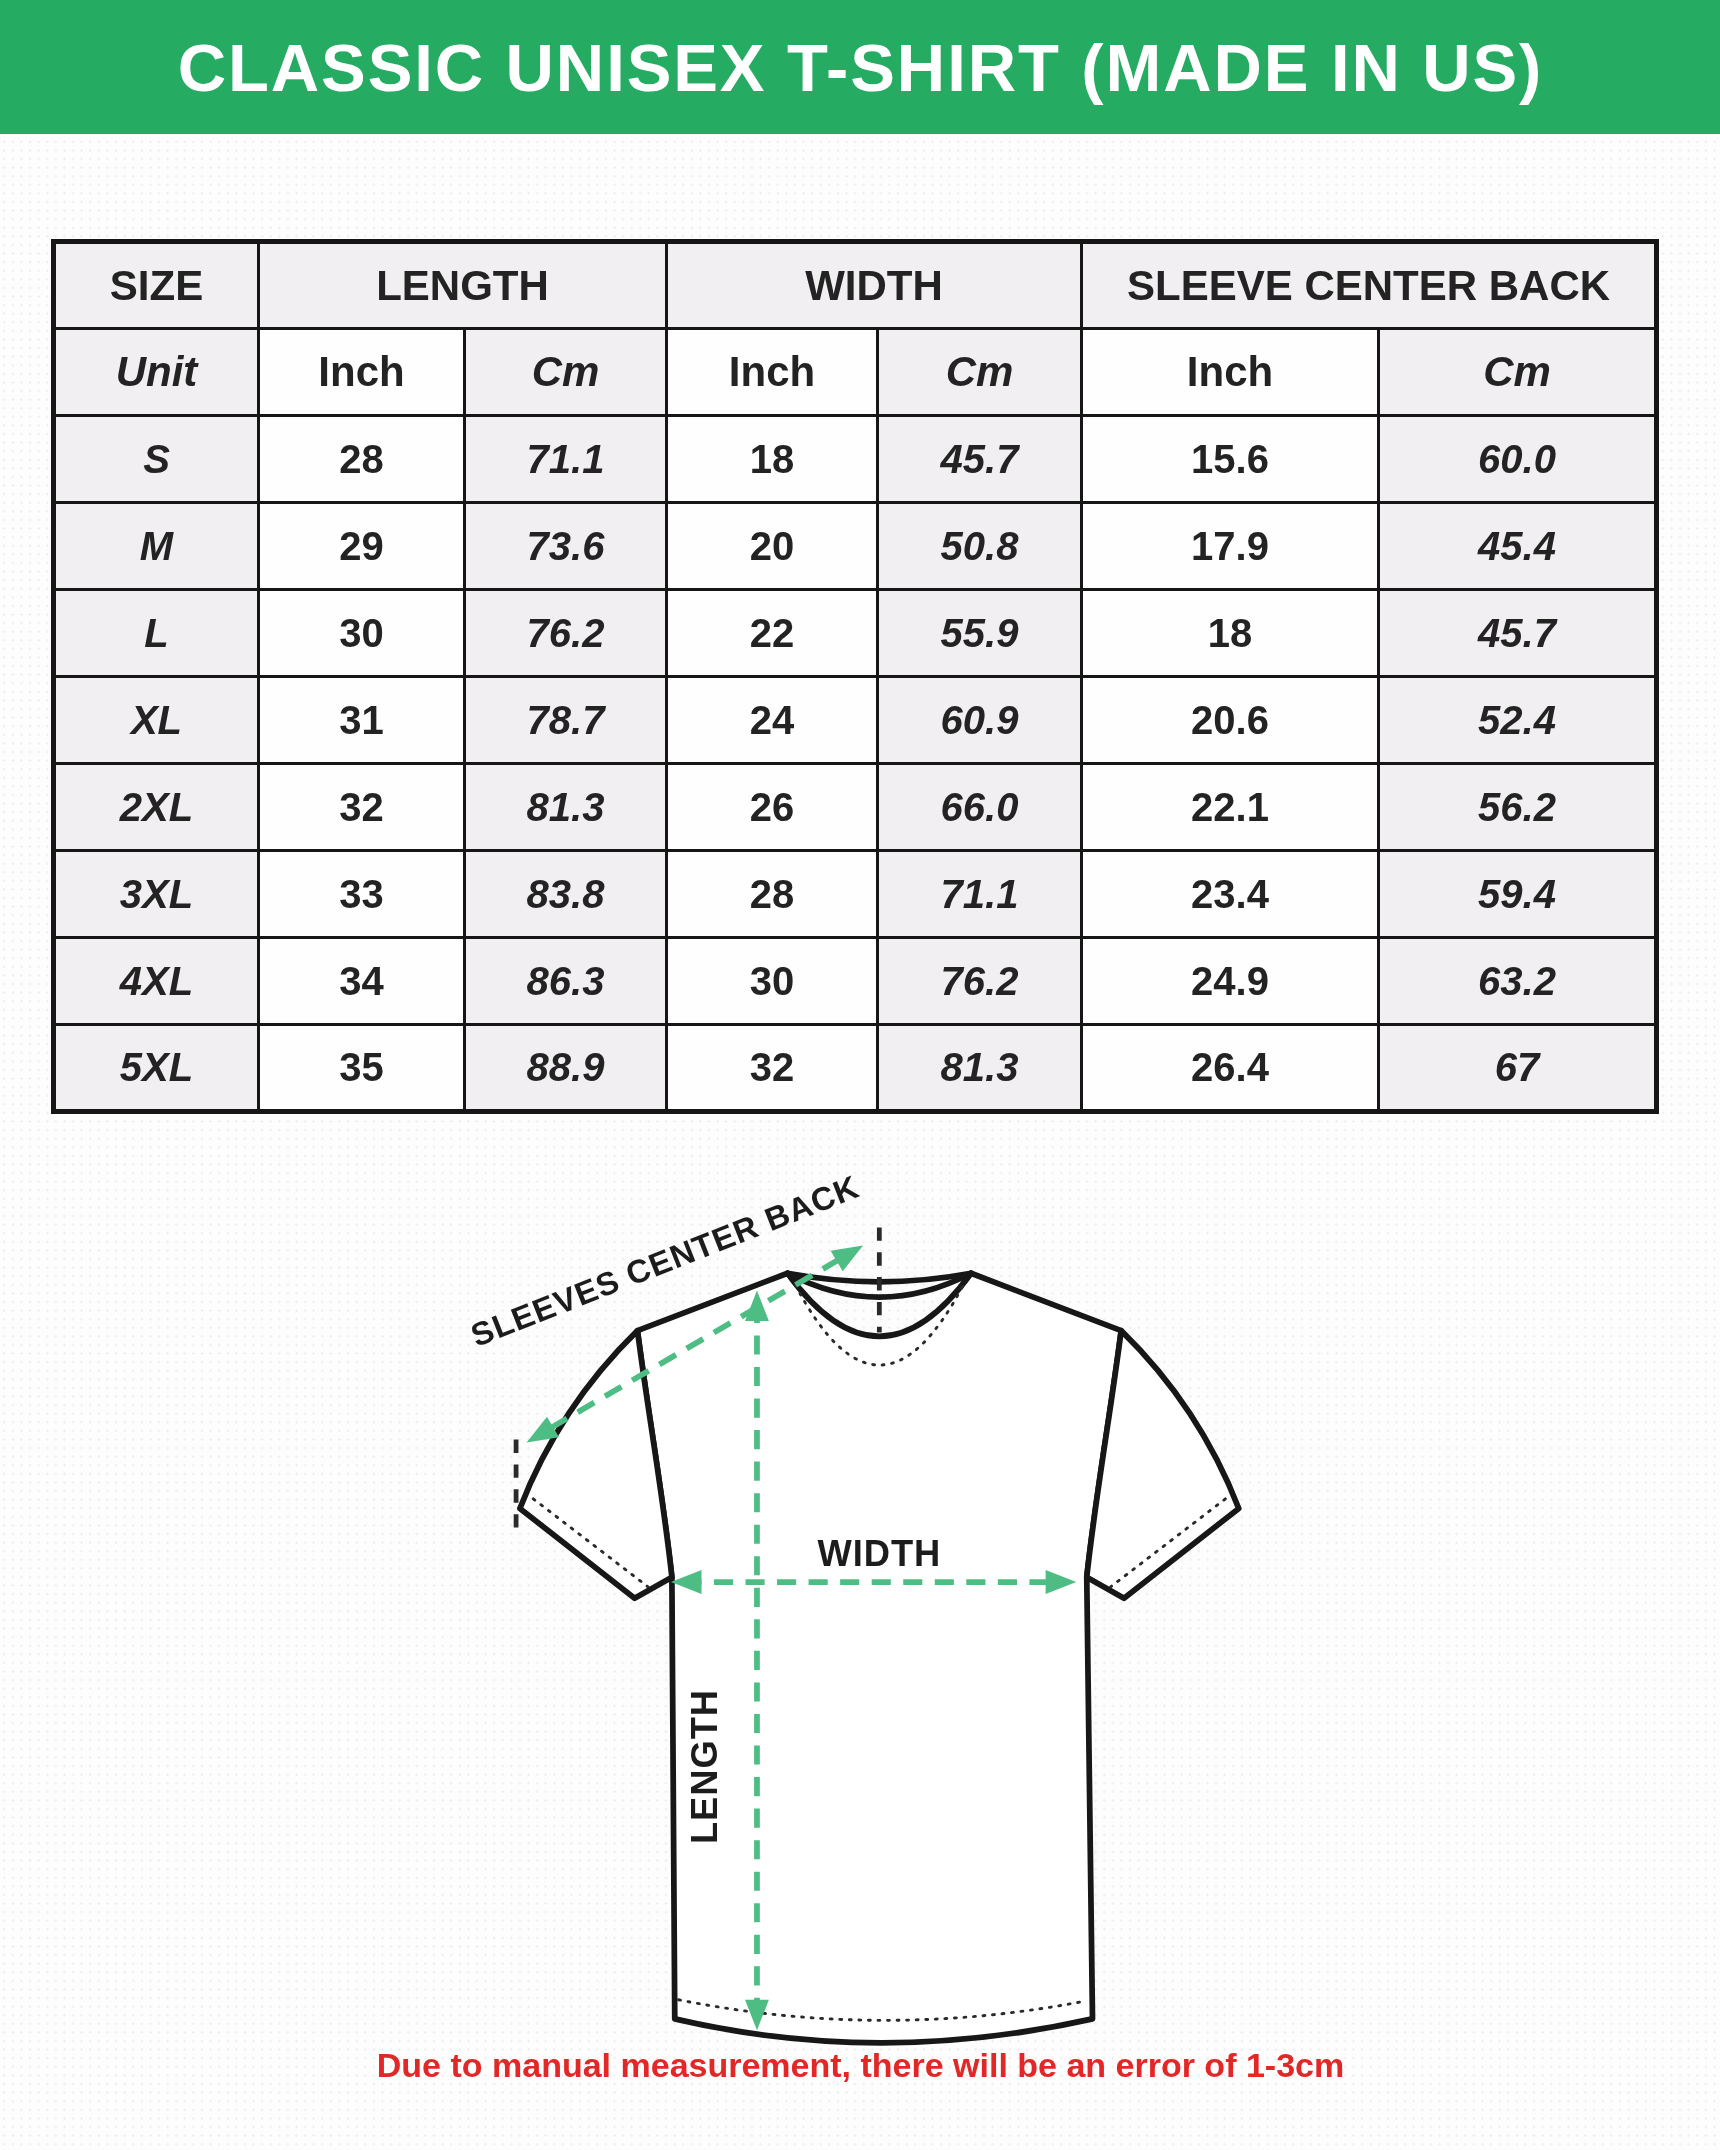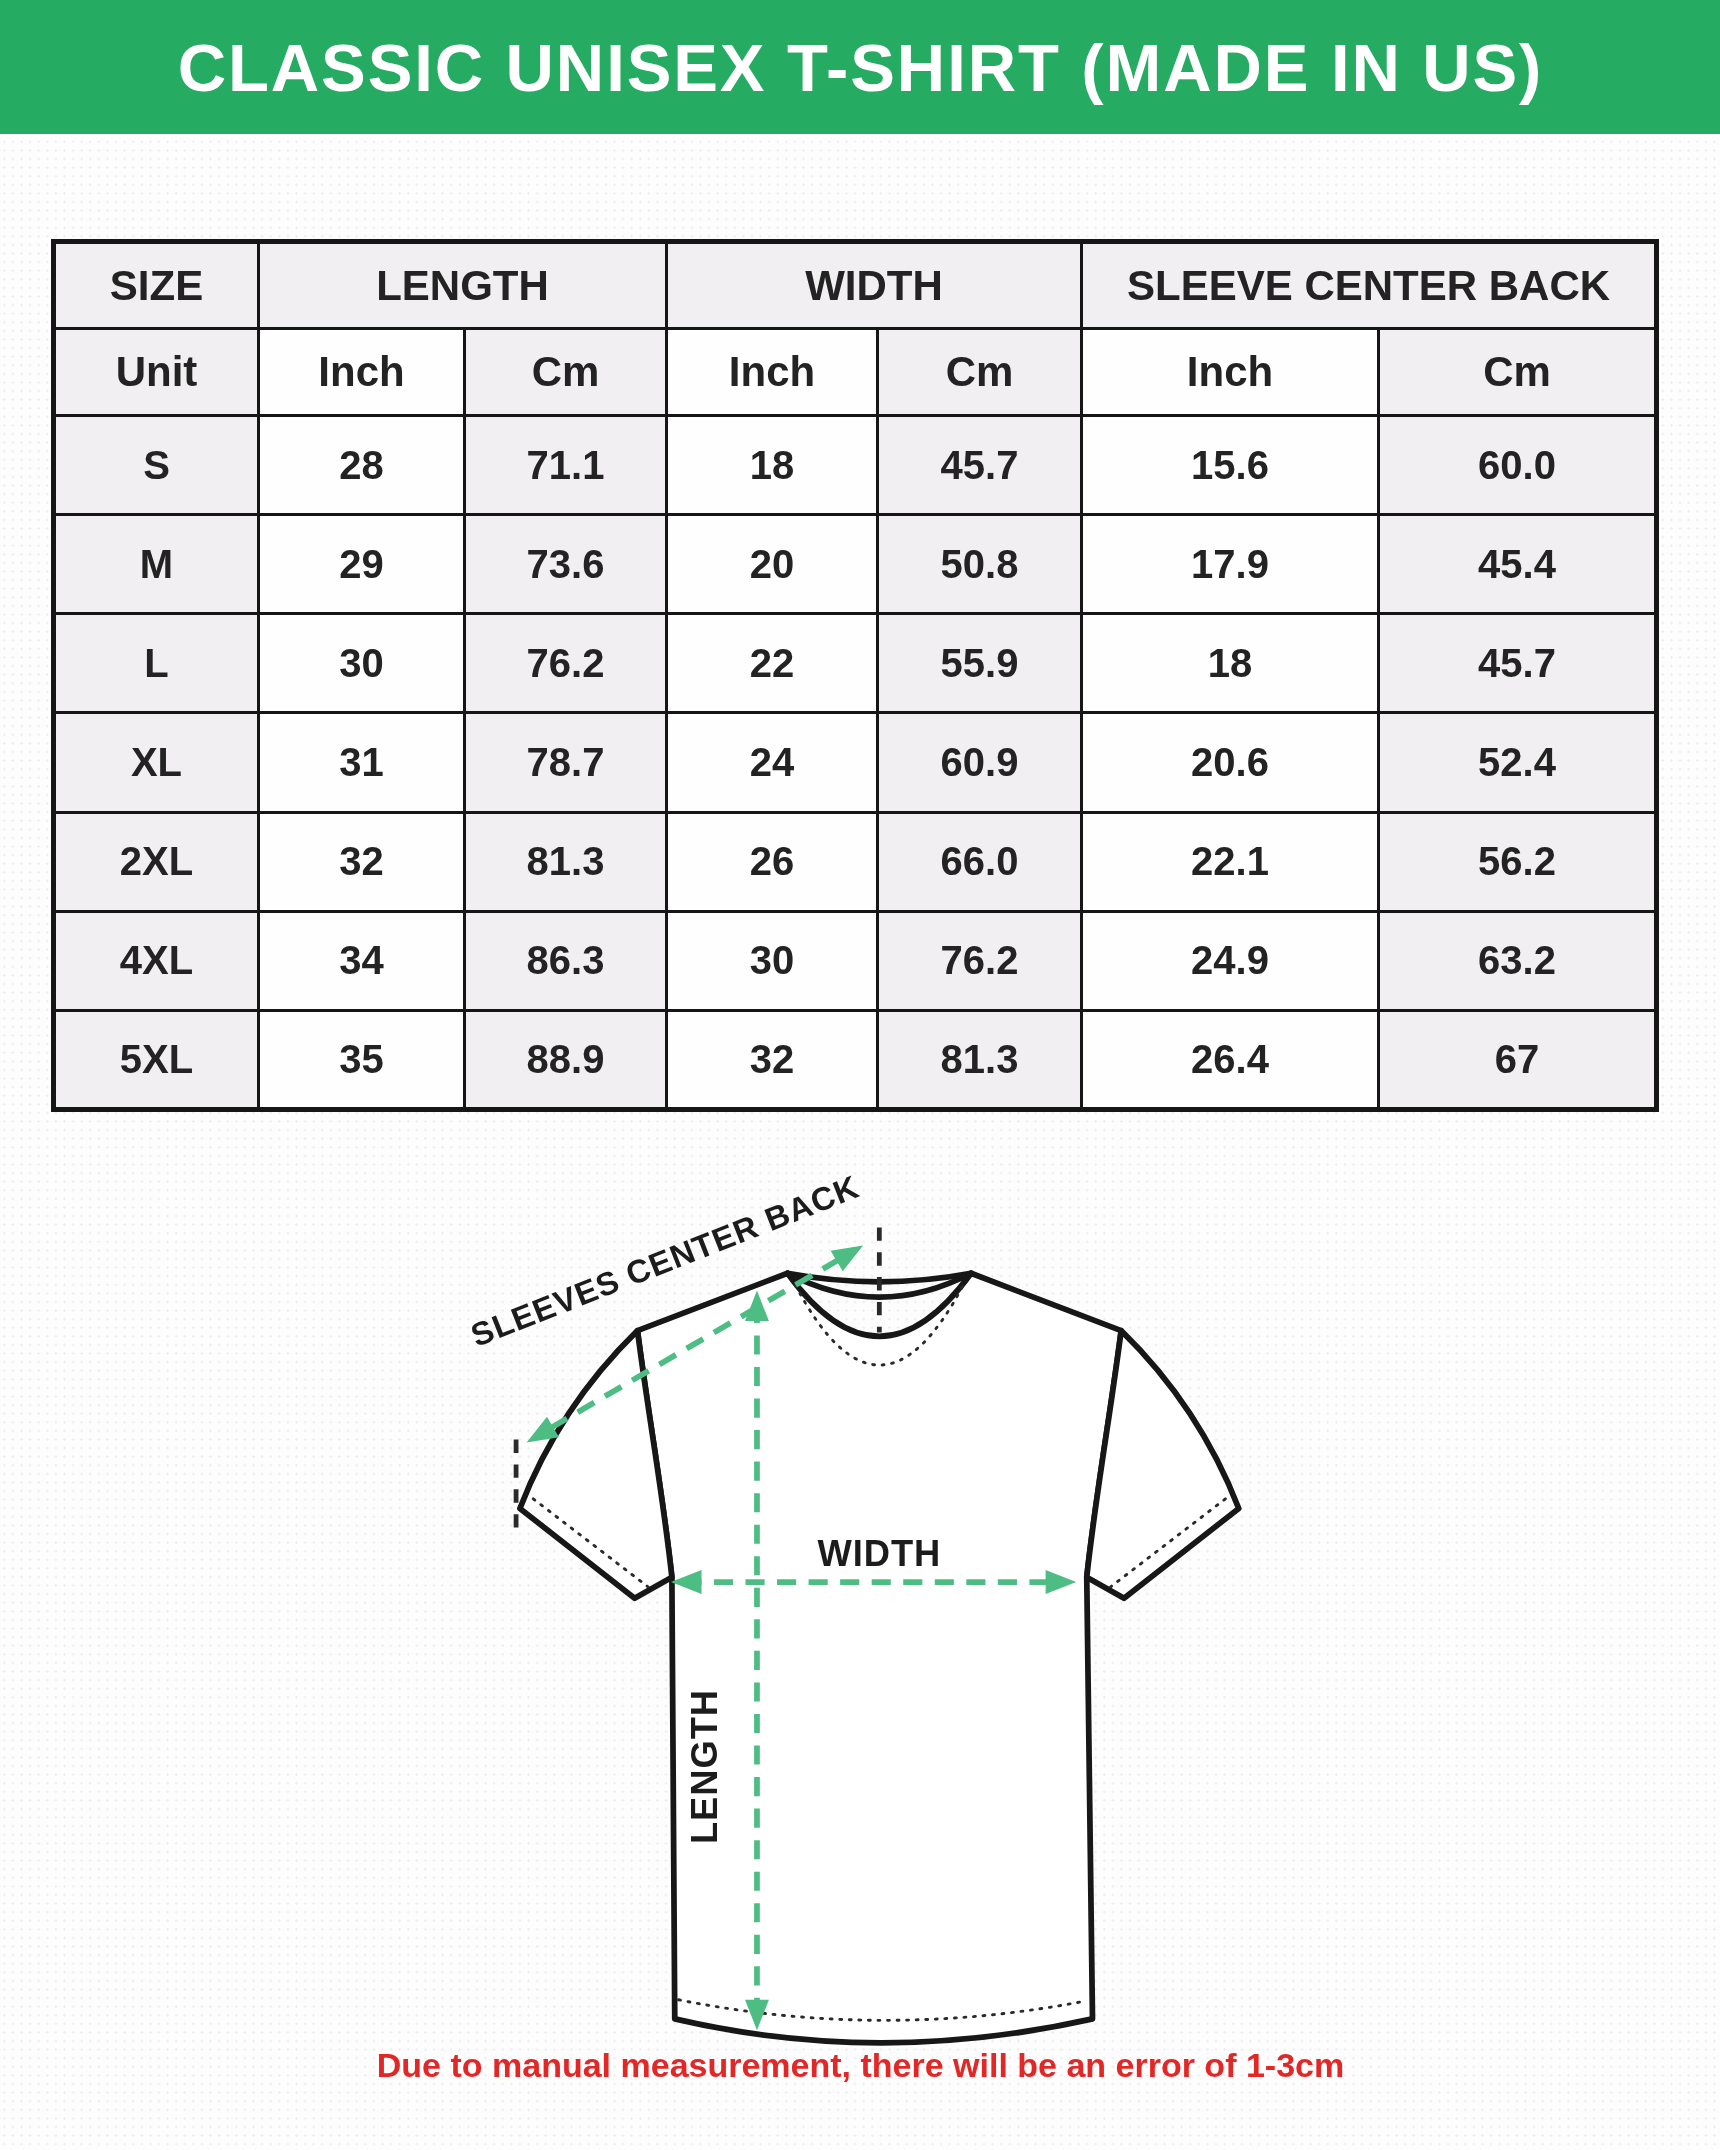--- a/index.html
+++ b/index.html
@@ -30,21 +30,21 @@
     background:#fefefe;
   }
   table.size-table th,table.size-table td{
     border:3.8px solid #161616;text-align:center;vertical-align:middle;
     padding:0;color:#232323;font-weight:bold;
   }
   table.size-table tr{height:87px;}
   .group-th{font-size:42px;background:var(--cell-gray,#f1eff1);}
   .unit-th{font-size:42px;}
   td.num{font-size:40px;}
-  .shade{background:var(--cell-gray,#f1eff1);}
+  .shade{background:var(--cell-gray,#f1eff1);font-style:italic;}
   .plain{background:#fefefe;margin-left:20px;}
   
   .diagram{position:absolute;left:344px;top:1171px;width:1128px;height:889px;}
   .shirt{fill:#ffffff;stroke:#171717;stroke-width:6;stroke-linejoin:round;stroke-linecap:round;}
   .collar-line{fill:none;stroke:#171717;stroke-width:6;stroke-linecap:round;}
   .stitch{fill:none;stroke:#2a2a2a;stroke-width:3;stroke-dasharray:2 8;stroke-linecap:round;}
   .black-dash{fill:none;stroke:#2a2a2a;stroke-width:5;stroke-dasharray:14 12;}
   .green-dash{fill:none;stroke:var(--arrow-green,#4ebd83);stroke-width:6;stroke-dasharray:20 13;}
   .arrow-head{fill:var(--arrow-green,#4ebd83);stroke:none;}
   .dim-label{fill:#1c1c1c;font-family:"Liberation Sans","DejaVu Sans",sans-serif;font-weight:bold;}
@@ -129,20 +129,29 @@
         <tr>
           <td class="num shade">2XL</td>
           <td class="num plain">32</td>
           <td class="num shade">81.3</td>
           <td class="num plain">26</td>
           <td class="num shade">66.0</td>
           <td class="num plain">22.1</td>
           <td class="num shade">56.2</td>
         </tr>
         <tr>
+          <td class="num shade">3XL</td>
+          <td class="num plain">33</td>
+          <td class="num shade">83.8</td>
+          <td class="num plain">28</td>
+          <td class="num shade">71.1</td>
+          <td class="num plain">23.4</td>
+          <td class="num shade">59.4</td>
+        </tr>
+        <tr>
           <td class="num shade">4XL</td>
           <td class="num plain">34</td>
           <td class="num shade">86.3</td>
           <td class="num plain">30</td>
           <td class="num shade">76.2</td>
           <td class="num plain">24.9</td>
           <td class="num shade">63.2</td>
         </tr>
         <tr>
           <td class="num shade">5XL</td>

